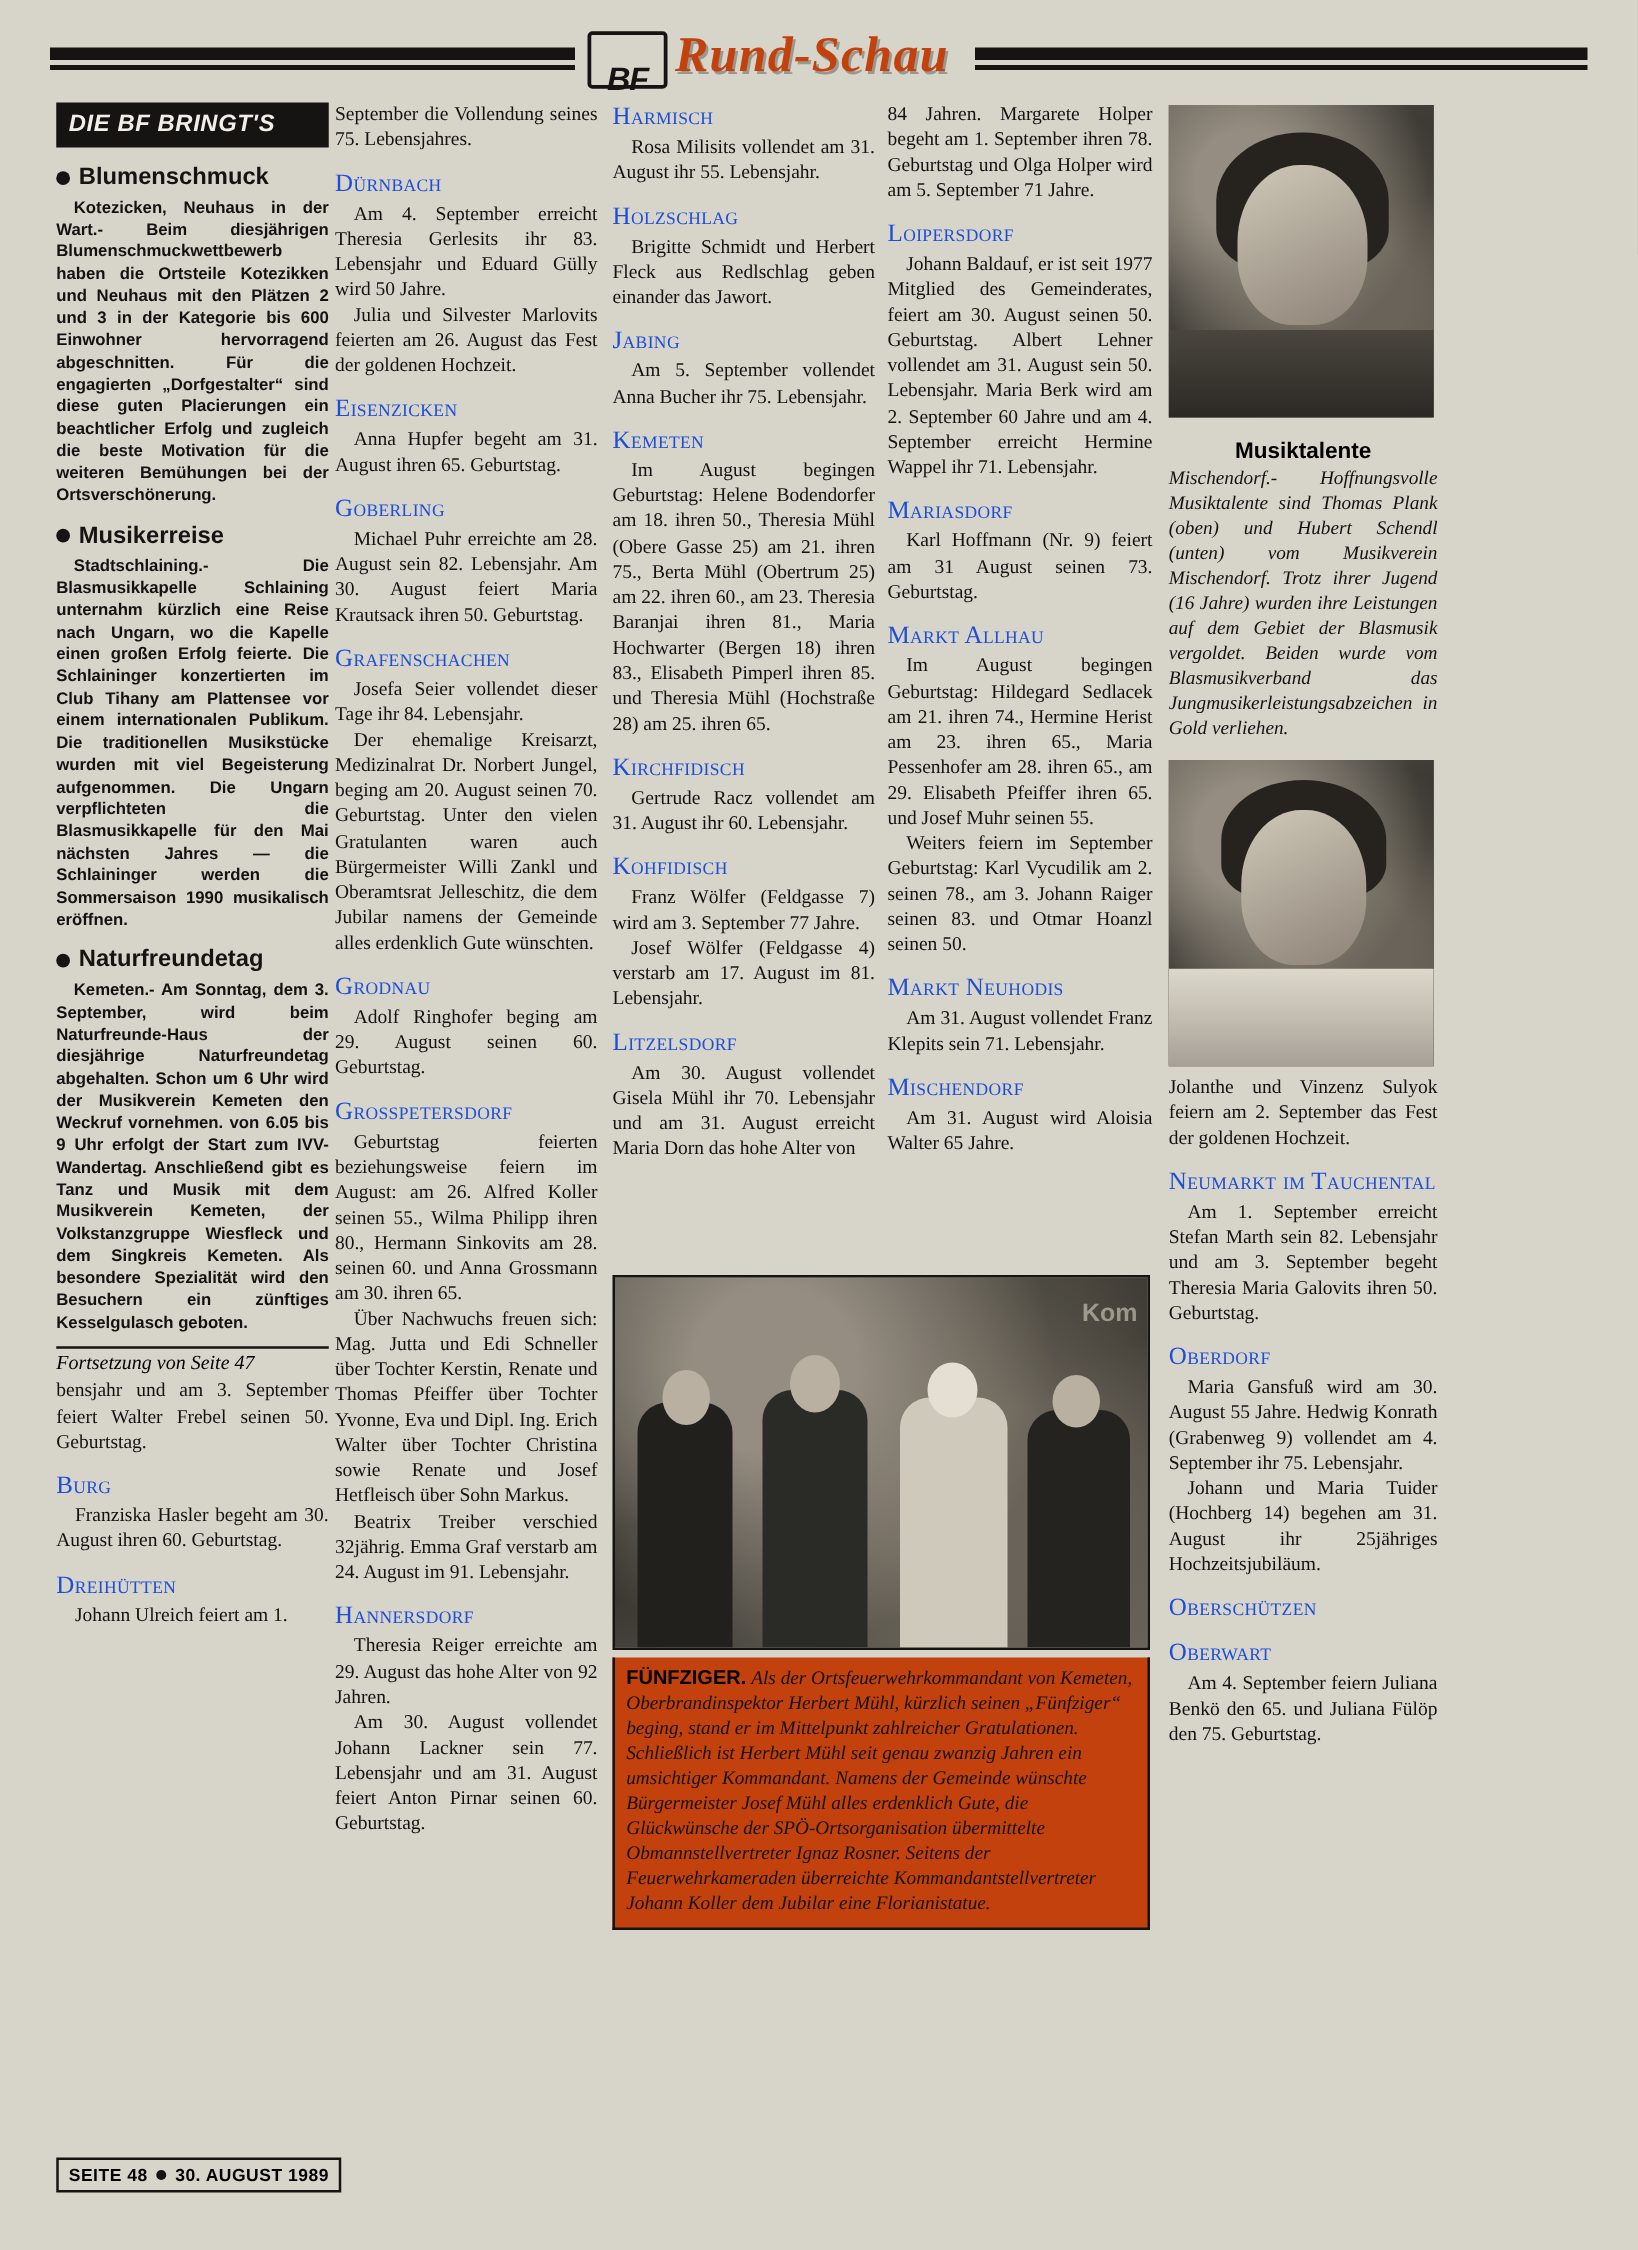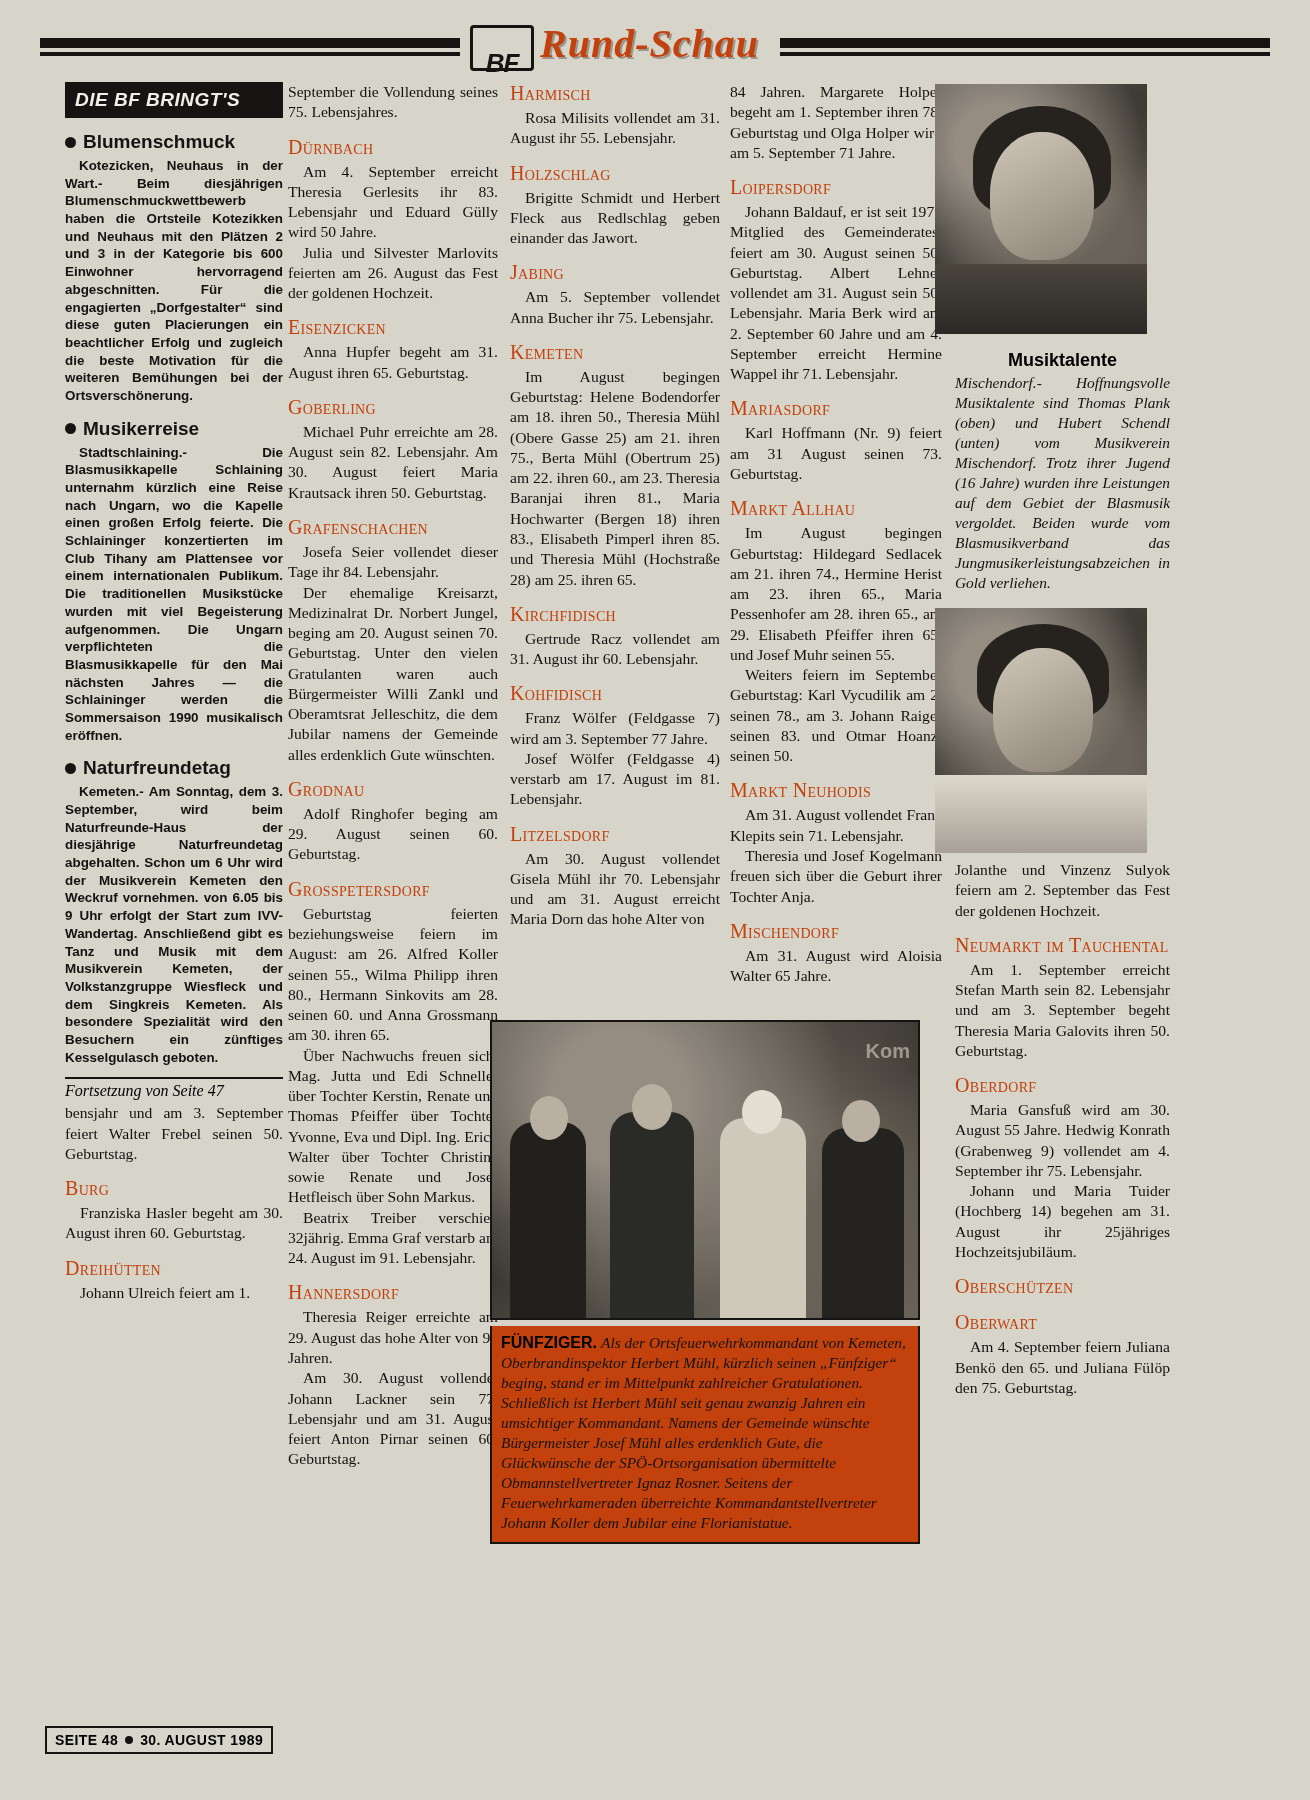--- a/index.html
+++ b/index.html
@@ -10,32 +10,32 @@
   .masthead{position:absolute;left:40px;top:22px;width:1230px;height:46px;}
   .rule{position:absolute;height:10px;background:#161412;}
   .rule.r1{left:0;top:16px;width:420px;}
   .rule.r2{left:740px;top:16px;width:490px;}
   .rule.thin1{left:0;top:30px;width:420px;height:4px;}
   .rule.thin2{left:740px;top:30px;width:490px;height:4px;}
   .bf-badge{position:absolute;left:430px;top:3px;width:58px;height:40px;border:3px solid #161412;border-radius:4px;display:flex;align-items:center;justify-content:center;}
   .bf-badge span{font-family:"Liberation Sans",sans-serif;font-weight:bold;font-style:italic;font-size:26px;color:#161412;letter-spacing:-1px;margin-top:31px;}
   .rundschau{position:absolute;left:500px;top:-2px;font-family:"Liberation Serif",serif;font-weight:bold;font-style:italic;font-size:40px;color:#c2410c;letter-spacing:1px;text-shadow:2px 2px 0 #9a978f;}
   
-  .col{position:absolute;top:82px;margin-left:20px;}
+  .col{position:absolute;top:82px;}
   .c1{left:45px;width:218px;}
   .c2{left:268px;width:210px;}
   .c3{left:490px;width:210px;}
   .c4{left:710px;width:212px;}
   .c5{left:935px;width:215px;}
   .bringts{background:#161412;color:#f2efe8;font-family:"Liberation Sans",sans-serif;font-style:italic;font-weight:bold;font-size:19px;padding:7px 8px 7px 10px;letter-spacing:.5px;}
   .bullet-head{font-family:"Liberation Sans",sans-serif;font-weight:bold;font-size:19px;color:#161412;margin:13px 0 4px 0;display:flex;align-items:center;}
   .bullet-head .dot{display:inline-block;width:11px;height:11px;border-radius:50%;background:#161412;margin-right:7px;}
   .body-sans{font-family:"Liberation Sans",sans-serif;font-size:13.4px;line-height:1.32;text-align:justify;color:#141210;font-weight:bold;text-indent:14px;}
   .body-serif{font-family:"Liberation Serif",serif;font-size:15.6px;line-height:1.3;text-align:justify;color:#141210;text-indent:15px;}
-  .place{font-family:"Liberation Serif",serif;font-size:20px;color:#c2410c;margin:13px 0 3px 0;letter-spacing:.3px;}
+  .place{font-family:"Liberation Serif",serif;font-size:20px;color:#1d4ed8;margin:13px 0 3px 0;letter-spacing:.3px;}
   .sc{font-variant:small-caps;}
   .fortsetzung{font-family:"Liberation Serif",serif;font-style:italic;font-size:16px;border-top:2px solid #161412;padding-top:3px;margin-top:11px;}
   .footer-box{position:absolute;left:45px;top:1726px;border:2px solid #161412;padding:4px 8px;font-family:"Liberation Sans",sans-serif;font-size:14px;font-weight:bold;letter-spacing:.4px;display:flex;align-items:center;gap:7px;}
   .footer-box .d{width:8px;height:8px;border-radius:50%;background:#161412;display:inline-block;}
   
   .photo{background:#3a3833;position:relative;overflow:hidden;}
   .ph1{position:absolute;left:935px;top:84px;width:212px;height:250px;}
   .ph2{position:absolute;left:935px;top:608px;width:212px;height:245px;}
   .cap-title{font-family:"Liberation Sans",sans-serif;font-weight:bold;font-size:18px;text-align:center;margin:6px 0 2px 0;}
   .cap-italic{font-family:"Liberation Serif",serif;font-style:italic;font-size:15.4px;line-height:1.3;text-align:justify;color:#141210;}
@@ -165,21 +165,20 @@
 
    <div class="place sc">Mariasdorf</div>
    <div class="body-serif">Karl Hoffmann (Nr. 9) feiert am 31 August seinen 73. Geburtstag.</div>
 
    <div class="place sc">Markt Allhau</div>
    <div class="body-serif">Im August begingen Geburtstag: Hildegard Sedlacek am 21. ihren 74., Hermine Herist am 23. ihren 65., Maria Pessenhofer am 28. ihren 65., am 29. Elisabeth Pfeiffer ihren 65. und Josef Muhr seinen 55.</div>
    <div class="body-serif">Weiters feiern im September Geburtstag: Karl Vycudilik am 2. seinen 78., am 3. Johann Raiger seinen 83. und Otmar Hoanzl seinen 50.</div>
 
    <div class="place sc">Markt Neuhodis</div>
    <div class="body-serif">Am 31. August vollendet Franz Klepits sein 71. Lebensjahr.</div>
-   <div class="body-serif">Theresia und Josef Kogelmann freuen sich über die Geburt ihrer Tochter Anja.</div>
 
    <div class="place sc">Mischendorf</div>
    <div class="body-serif">Am 31. August wird Aloisia Walter 65 Jahre.</div>
  </div>
 
  <div class="col c5" style="top:344px;">
    <div class="cap-title">Musiktalente</div>
    <div class="cap-italic">Mischendorf.- Hoffnungsvolle Musiktalente sind Thomas Plank (oben) und Hubert Schendl (unten) vom Musikverein Mischendorf. Trotz ihrer Jugend (16 Jahre) wurden ihre Leistungen auf dem Gebiet der Blasmusik vergoldet. Beiden wurde vom Blasmusikverband das Jungmusikerleistungsabzeichen in Gold verliehen.</div>
  </div>
 

